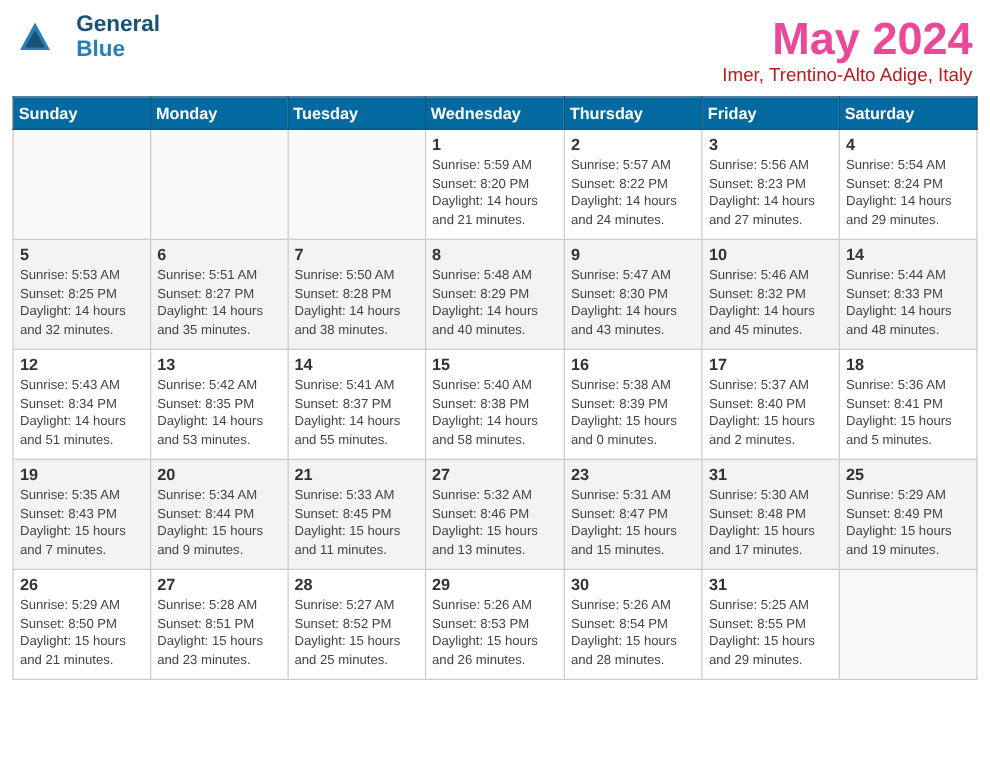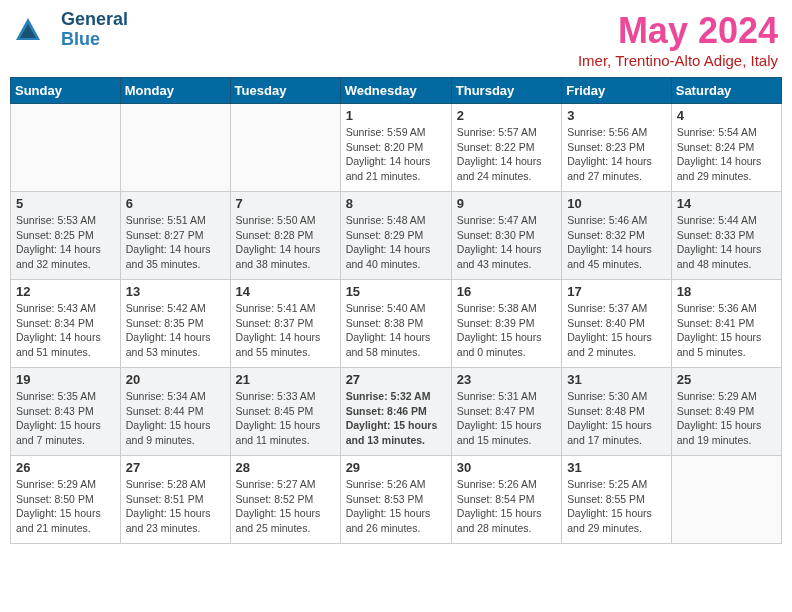--- a/index.html
+++ b/index.html
@@ -275,21 +275,21 @@
         </td>
         <td>
           <span class="day-num">21</span>
           <div class="day-info" style="white-space: pre-line;">Sunrise: 5:33 AM
 Sunset: 8:45 PM
 Daylight: 15 hours
 and 11 minutes.</div>
         </td>
         <td>
           <span class="day-num">27</span>
-          <div class="day-info" style="white-space: pre-line; font-weight: bold;">Sunrise: 5:32 AM
+          <div class="day-info" style="white-space: pre-line;">Sunrise: 5:32 AM
 Sunset: 8:46 PM
 Daylight: 15 hours
 and 13 minutes.</div>
         </td>
         <td>
           <span class="day-num">23</span>
           <div class="day-info" style="white-space: pre-line;">Sunrise: 5:31 AM
 Sunset: 8:47 PM
 Daylight: 15 hours
 and 15 minutes.</div>

